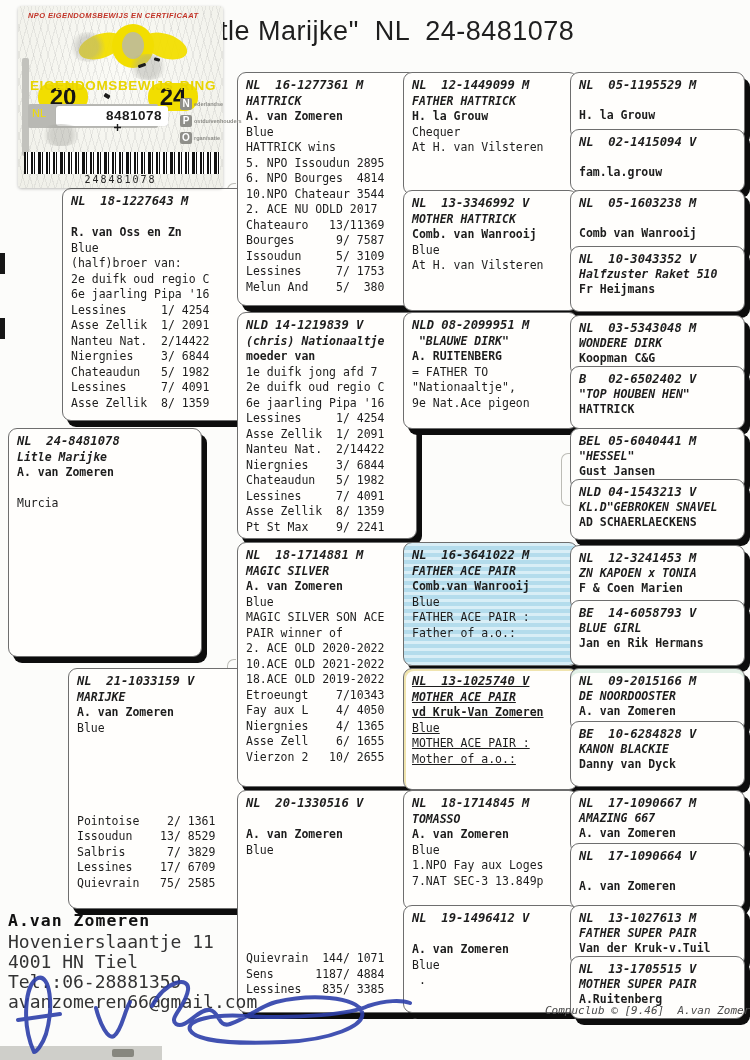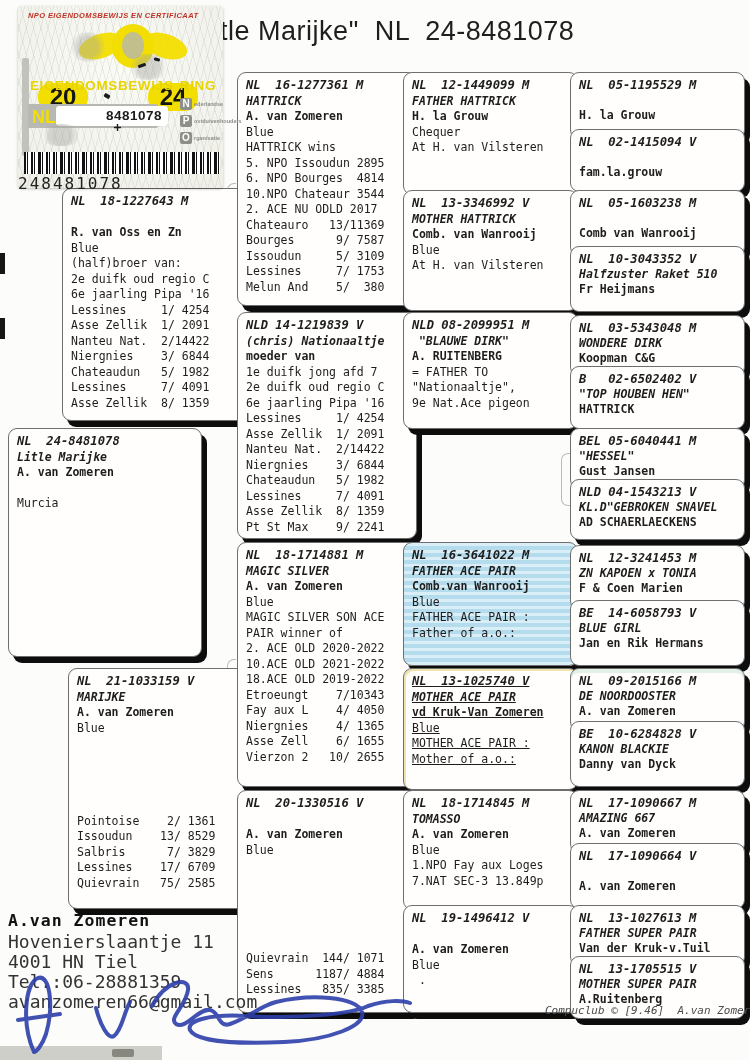--- a/index.html
+++ b/index.html
@@ -39,36 +39,36 @@
   #crest{position:absolute;left:60px;top:12px;width:110px;height:64px;}
   .wing{position:absolute;width:46px;height:24px;background:#f2de00;border-radius:50%;opacity:.95;}
   #crest-circle{position:absolute;left:34px;top:6px;width:42px;height:44px;background:#f2de00;border-radius:50%;}
   #crest-face{position:absolute;left:44px;top:14px;width:22px;height:27px;background:#b6b6b0;border-radius:50%;opacity:.8;}
   #band-row{position:absolute;left:12px;top:72px;width:186px;display:flex;justify-content:space-between;
            font-family:"Liberation Sans",sans-serif;font-weight:700;font-size:13.5px;color:#e8d400;
            letter-spacing:.6px;filter:blur(.2px);}
   #ruler{position:absolute;left:4px;top:52px;width:7px;height:98px;background:#c2c2bd;border-radius:2px;}
   #ring-strip-gray{position:absolute;left:10px;top:98px;width:130px;height:24px;background:#b9b9b4;border-radius:2px;}
   #ring-country{position:absolute;left:14px;top:101px;font-family:"Liberation Sans",sans-serif;
-           font-weight:700;font-size:18px;color:#f2de00;}
+           font-weight:400;font-size:11px;color:#f2de00;}
   #ring-strip-white{position:absolute;left:38px;top:100px;width:112px;height:20px;background:#fff;
            border-radius:3px;box-shadow:0 0 1px #999;}
   #ring-num{position:absolute;right:6px;top:2px;font-family:"Liberation Sans",sans-serif;
            font-weight:700;font-size:13.5px;color:#1c1c1c;letter-spacing:.5px;}
   #npo{position:absolute;left:162px;top:92px;}
   .npo-row{display:flex;align-items:center;gap:2px;margin-bottom:5px;}
   .npo-sq{width:12px;height:12px;background:#8f8f8a;color:#fff;border-radius:2px;text-align:center;
           font-family:"Liberation Sans",sans-serif;font-weight:700;font-size:10px;line-height:12px;}
   .npo-word{font-family:"Liberation Sans",sans-serif;font-weight:700;font-size:5.5px;color:#8c8c87;}
   .speck{position:absolute;background:#1c1c1c;border-radius:1px;}
   .blotch{position:absolute;background:radial-gradient(circle,#a8a8a2 0 40%,transparent 70%);opacity:.45;border-radius:50%;}
   #barcode{position:absolute;left:6px;top:146px;width:196px;height:22px;background:
      repeating-linear-gradient(90deg,#111 0 2px,#fff 2px 3px,#111 3px 4px,#fff 4px 7px,#111 7px 9px,
        #fff 9px 10px,#111 10px 11px,#fff 11px 14px,#111 14px 17px,#fff 17px 18px,#111 18px 19px,#fff 19px 22px);}
-  #barcode-num{position:absolute;left:0;top:168px;width:205px;font-size:16px;
+  #barcode-num{position:absolute;left:0;top:168px;width:205px;text-align:center;font-size:10px;
       letter-spacing:2px;color:#222;}
   
   #owner{position:absolute;left:8px;top:910px;z-index:2;}
   #owner-name{font-weight:700;font-size:16.5px;letter-spacing:1px;line-height:22px;color:#111;}
   .owner-line{font-size:18px;line-height:20px;color:#333;}
   #footer{position:absolute;left:545px;top:1004px;font-style:italic;font-size:11px;color:#4c4c4c;
       white-space:pre;z-index:2;}
   
   #sig{position:absolute;left:0;top:956px;z-index:6;}
   

